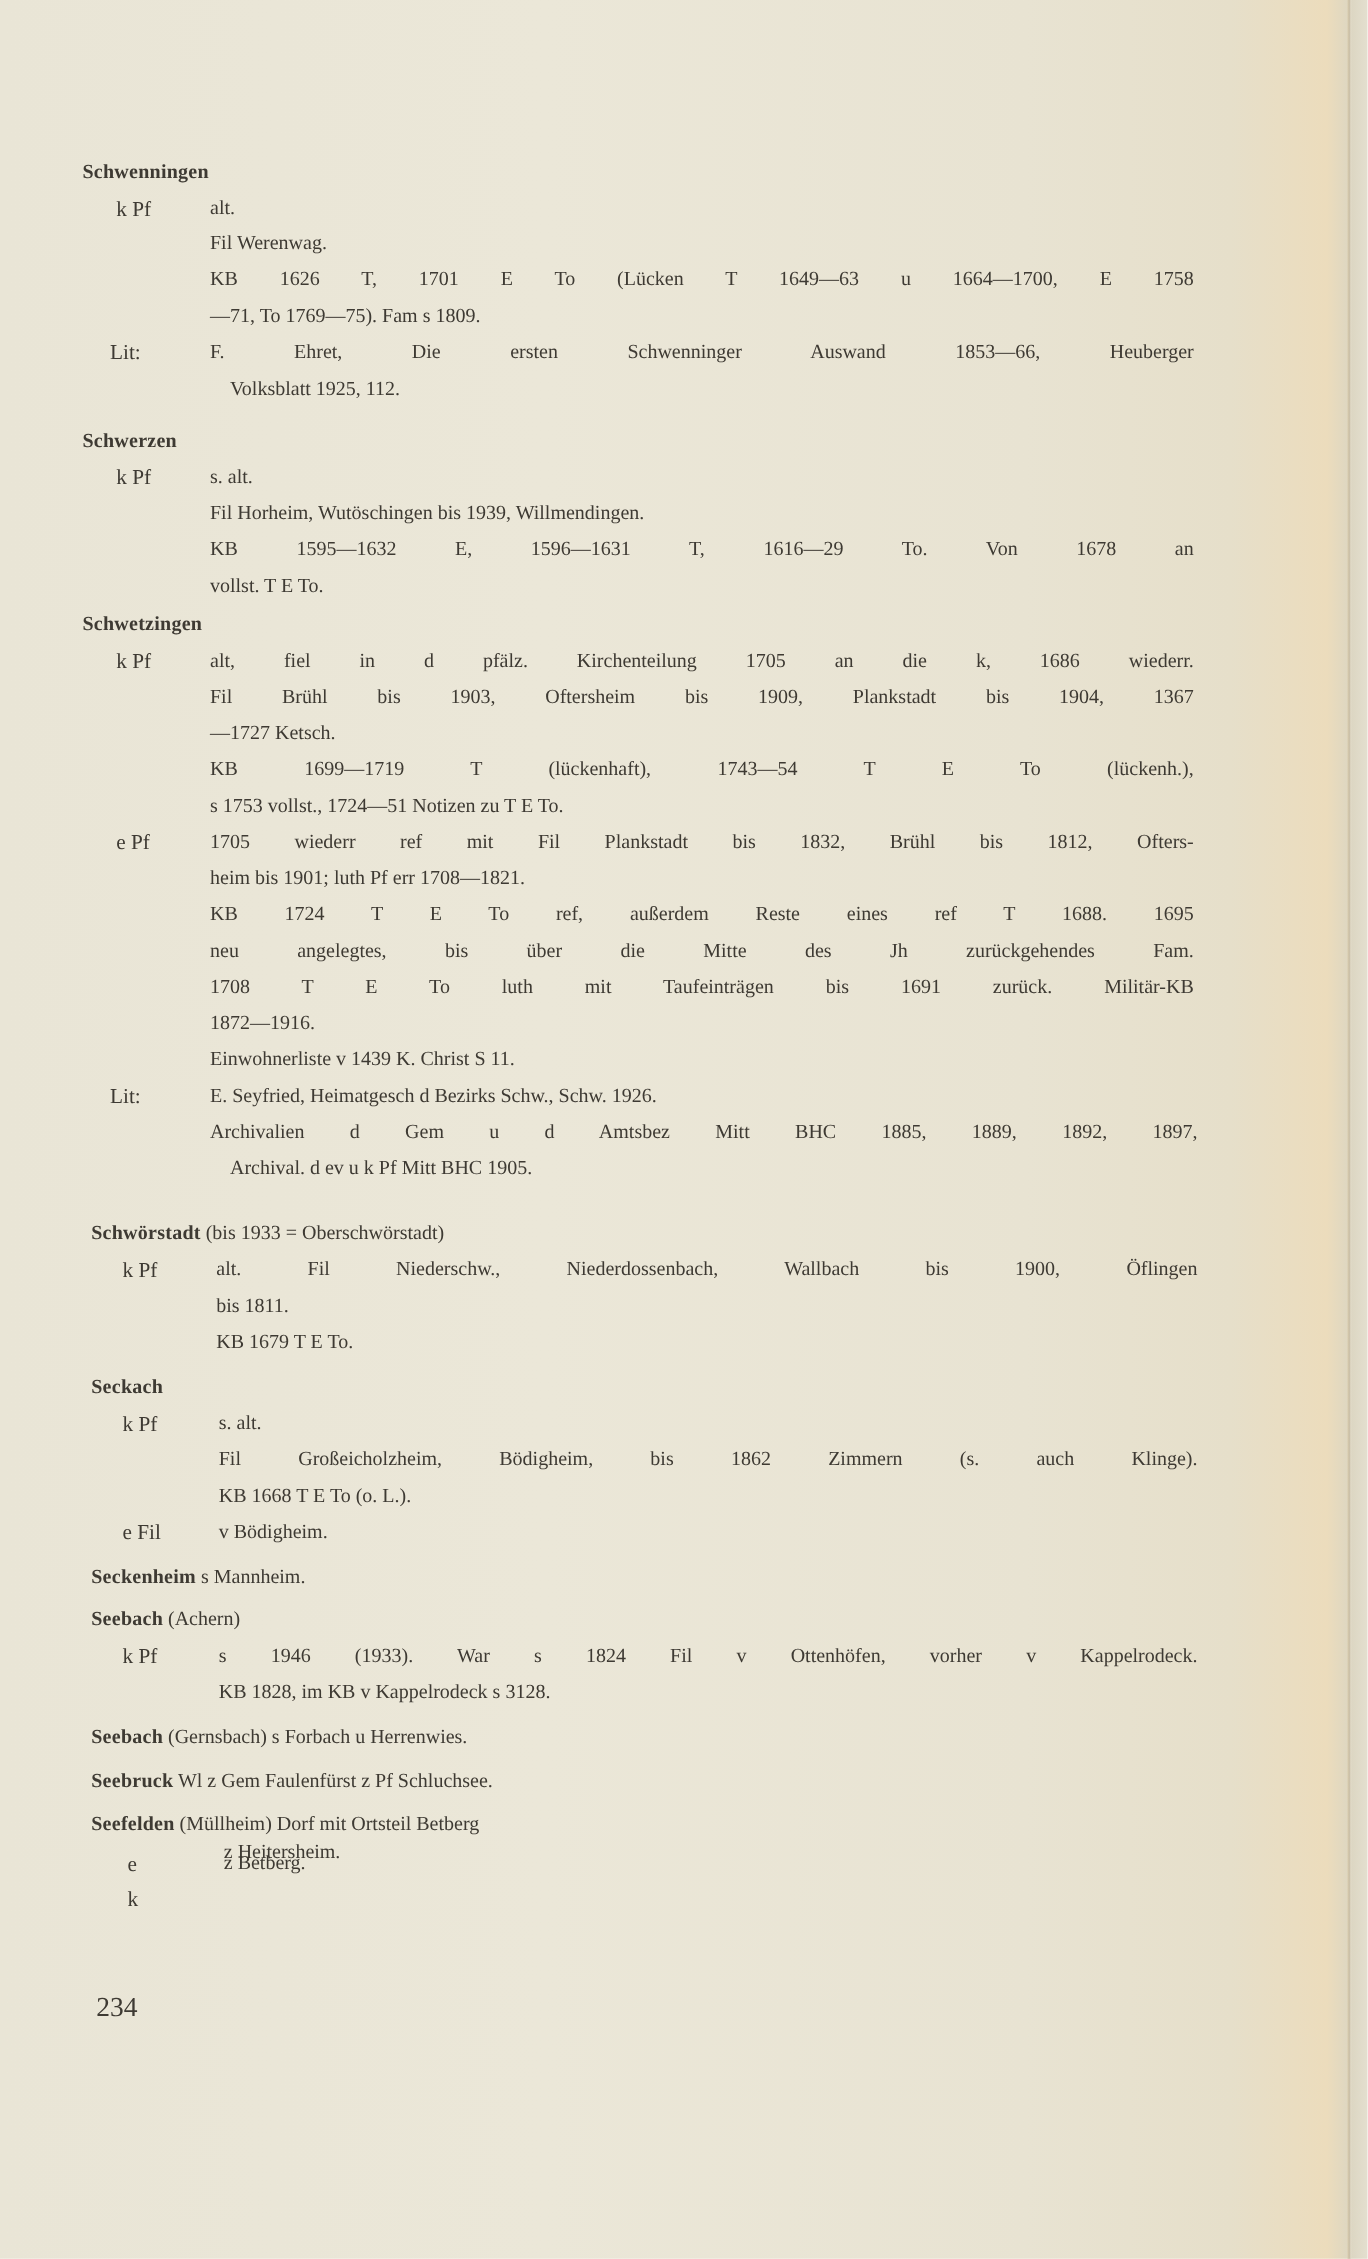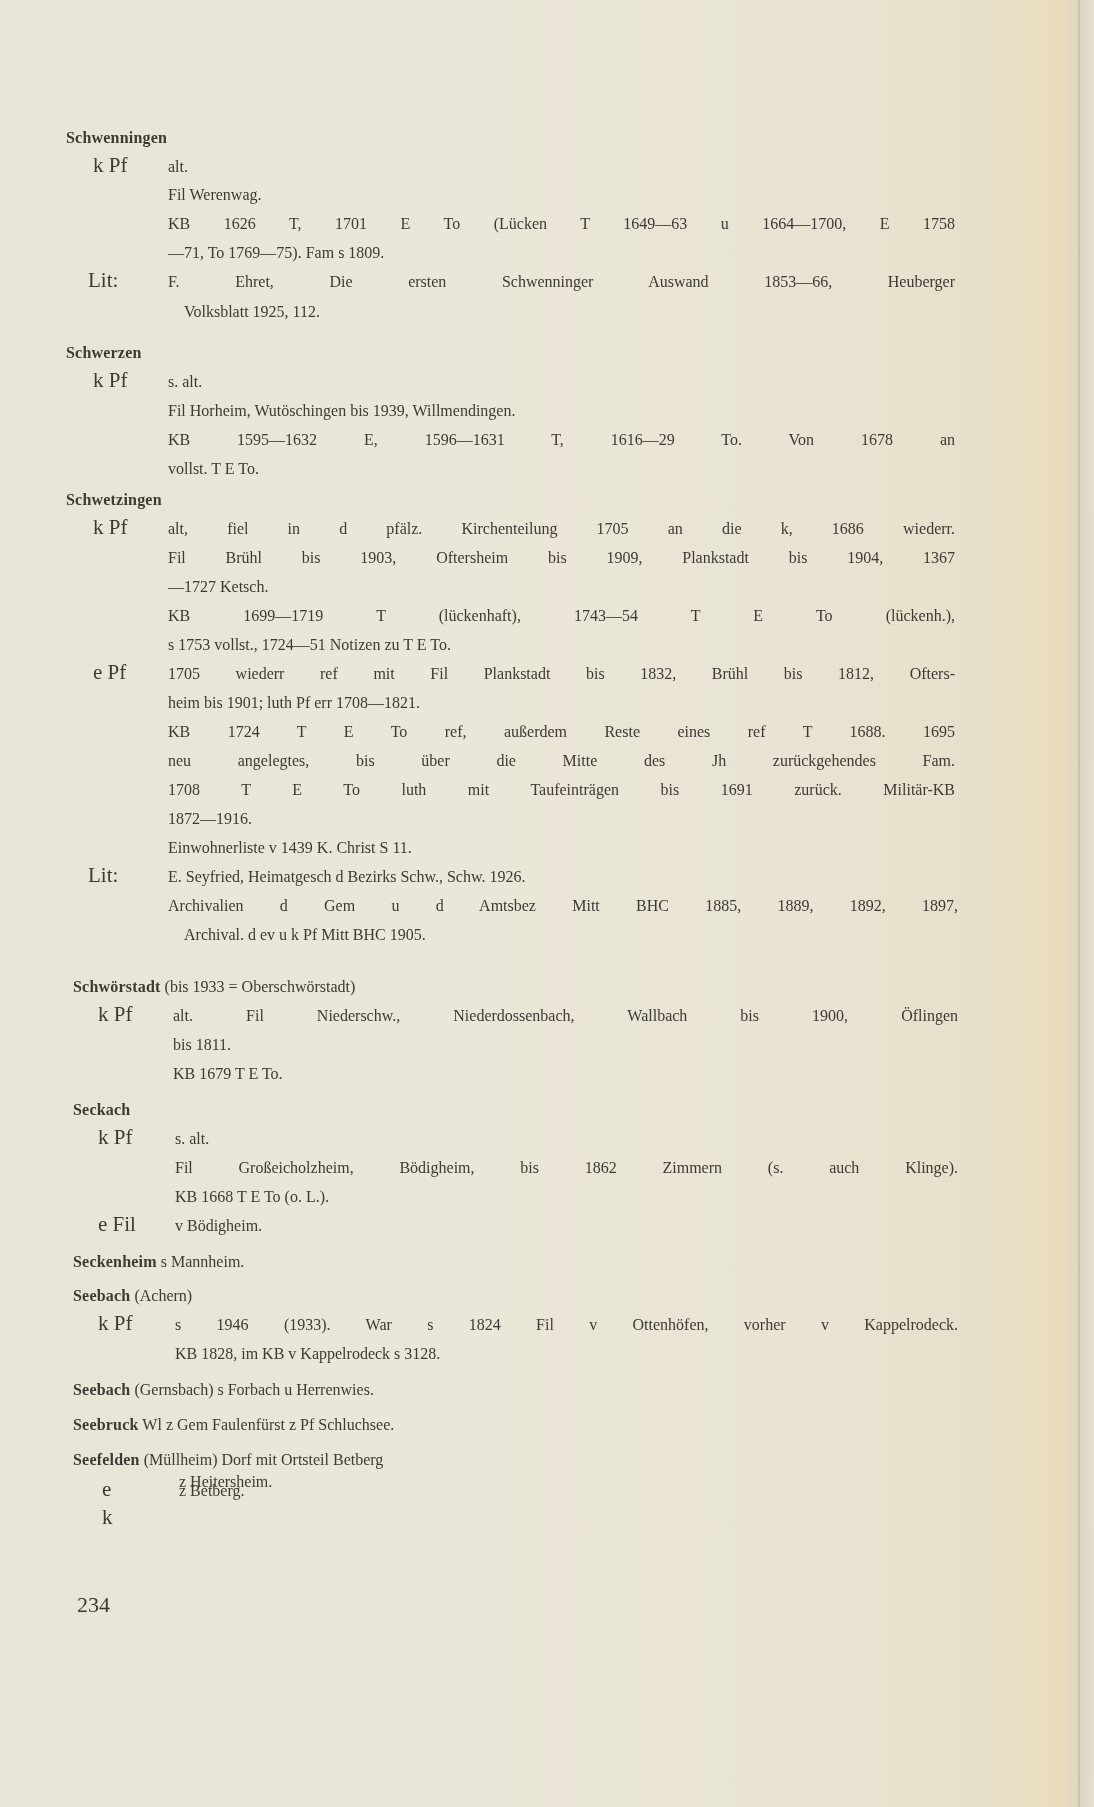--- a/index.html
+++ b/index.html
@@ -12,21 +12,21 @@
   .page-edge {
     position: absolute; top: 0; bottom: 0; left: 1078px; width: 3px;
     background: linear-gradient(90deg, #d9ccae, #c9bea6, #e6e0cf);
   }
   .line {
     position: absolute; white-space: nowrap; font-size: 16px; line-height: 1;
     transform: translateY(-80%);
   }
   .justify { text-align: justify; text-align-last: justify; }
   .head { font-weight: bold; letter-spacing: 0.2px; }
-  .label { font-size: 21px; }
+  .label { font-size: 17px; }
   .rest { font-weight: normal; }
   .pagenum { font-size: 22px; }
 </style>
 </head>
 <body>
 
 <div class="page-edge"></div>
 
 <main>
 

